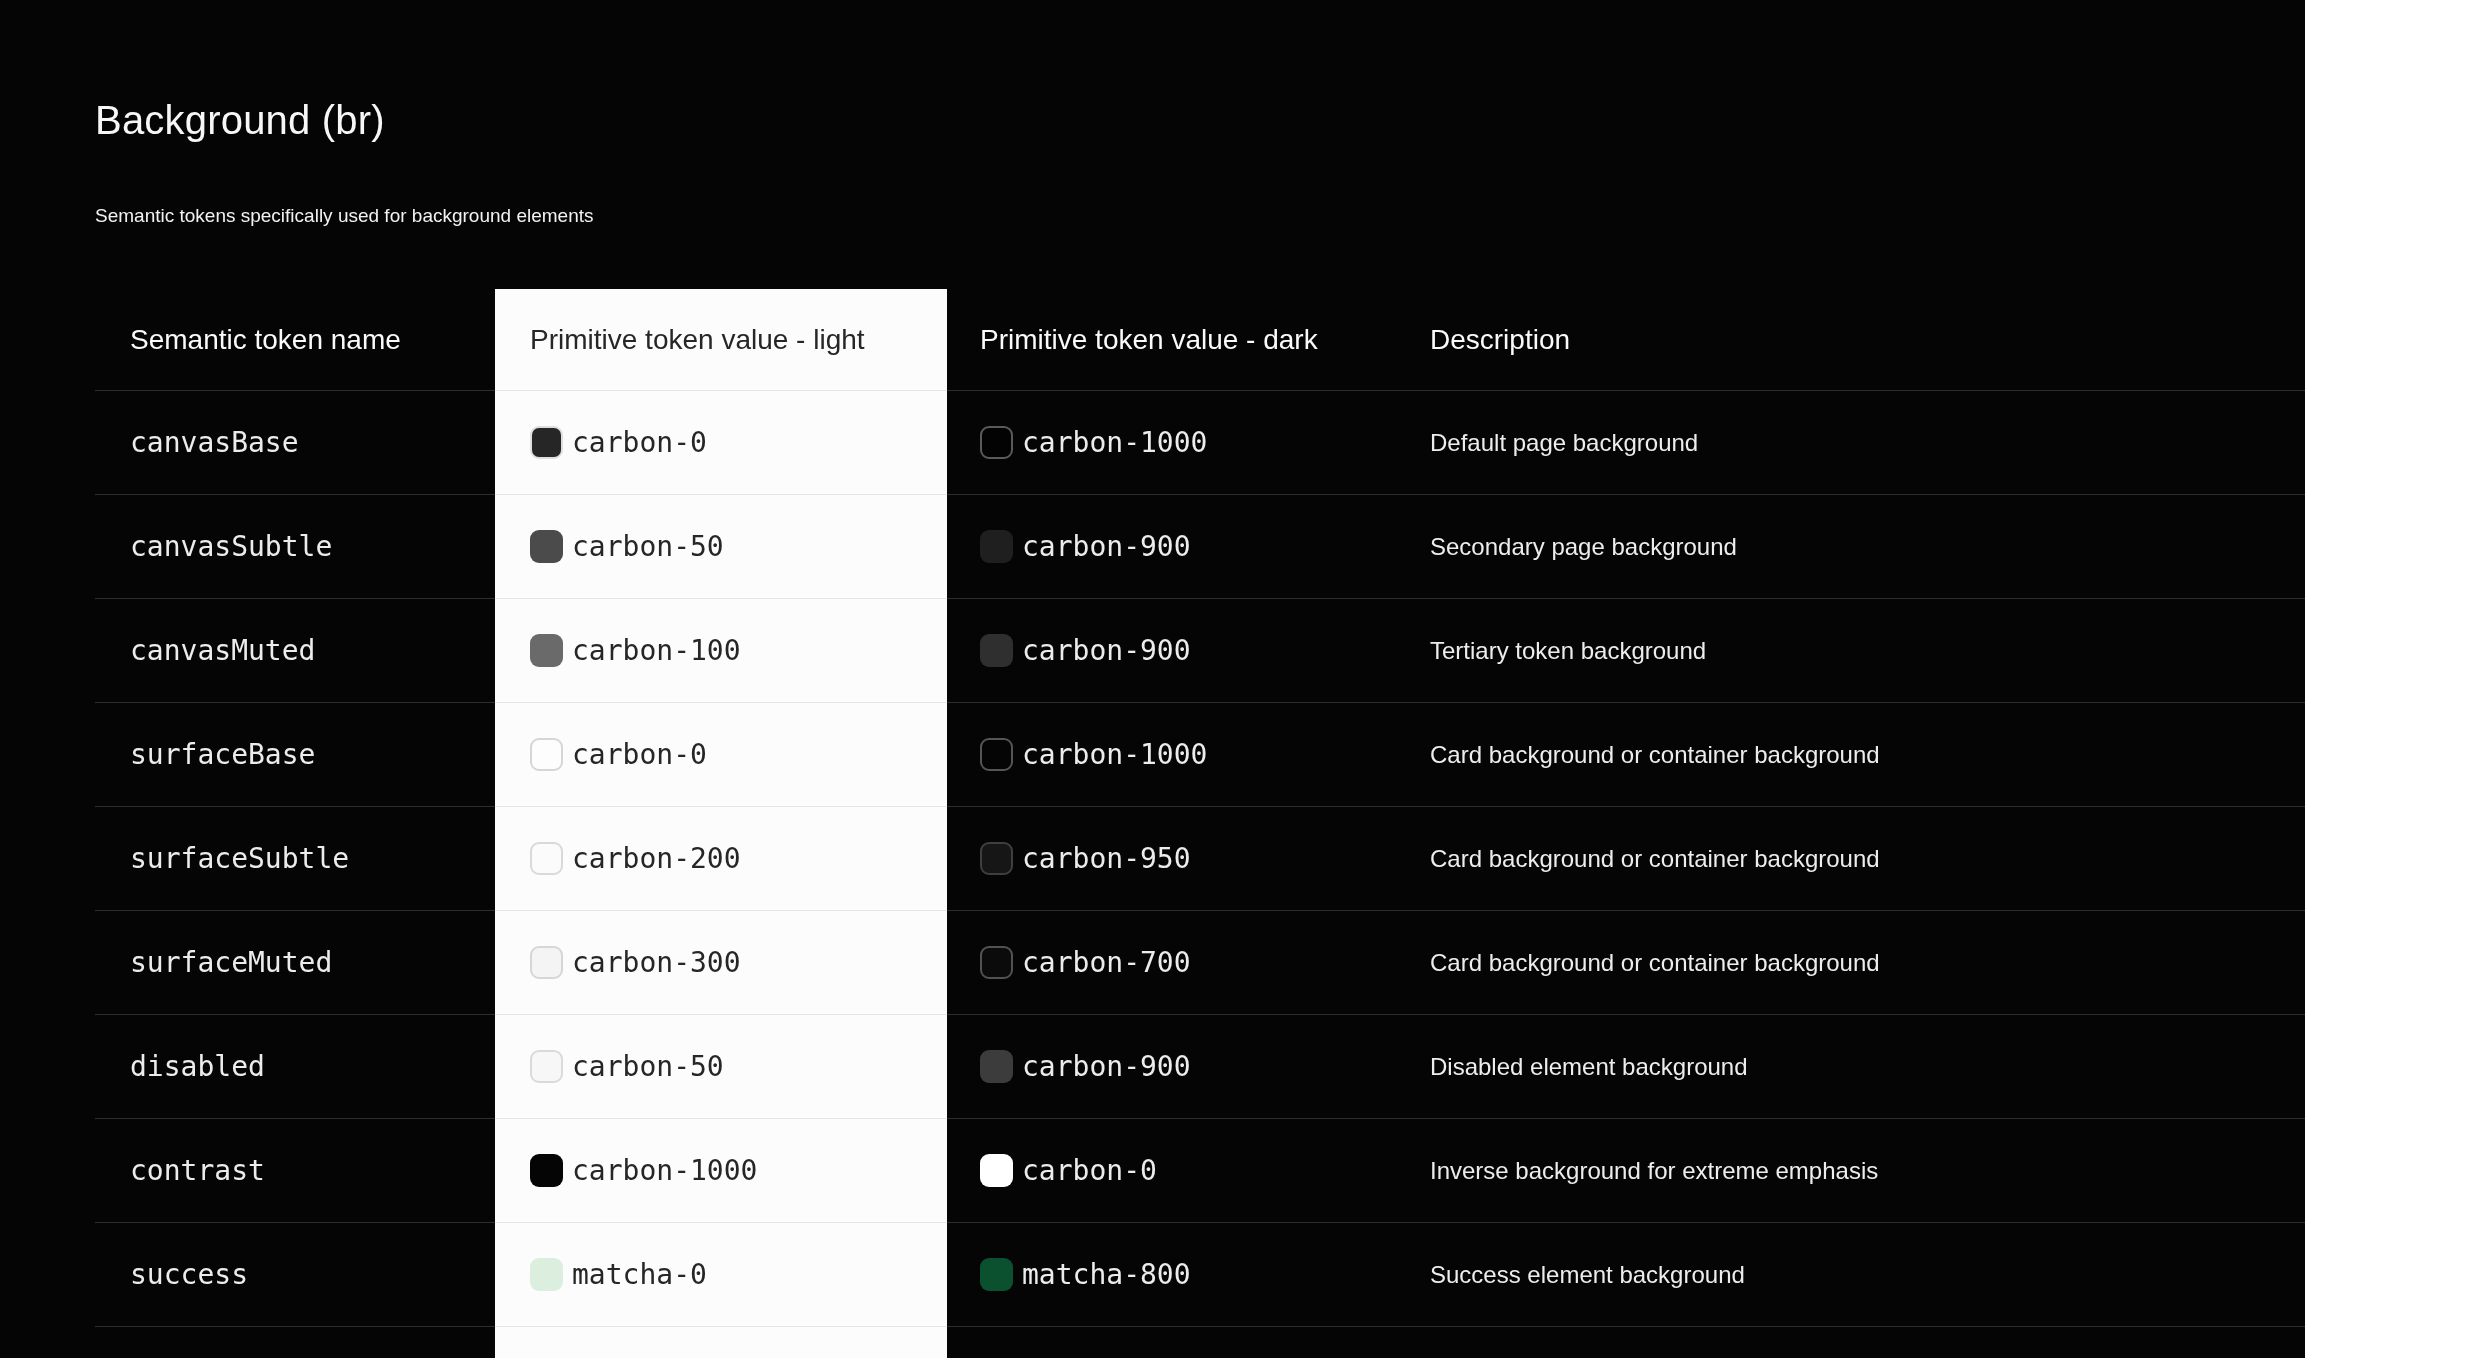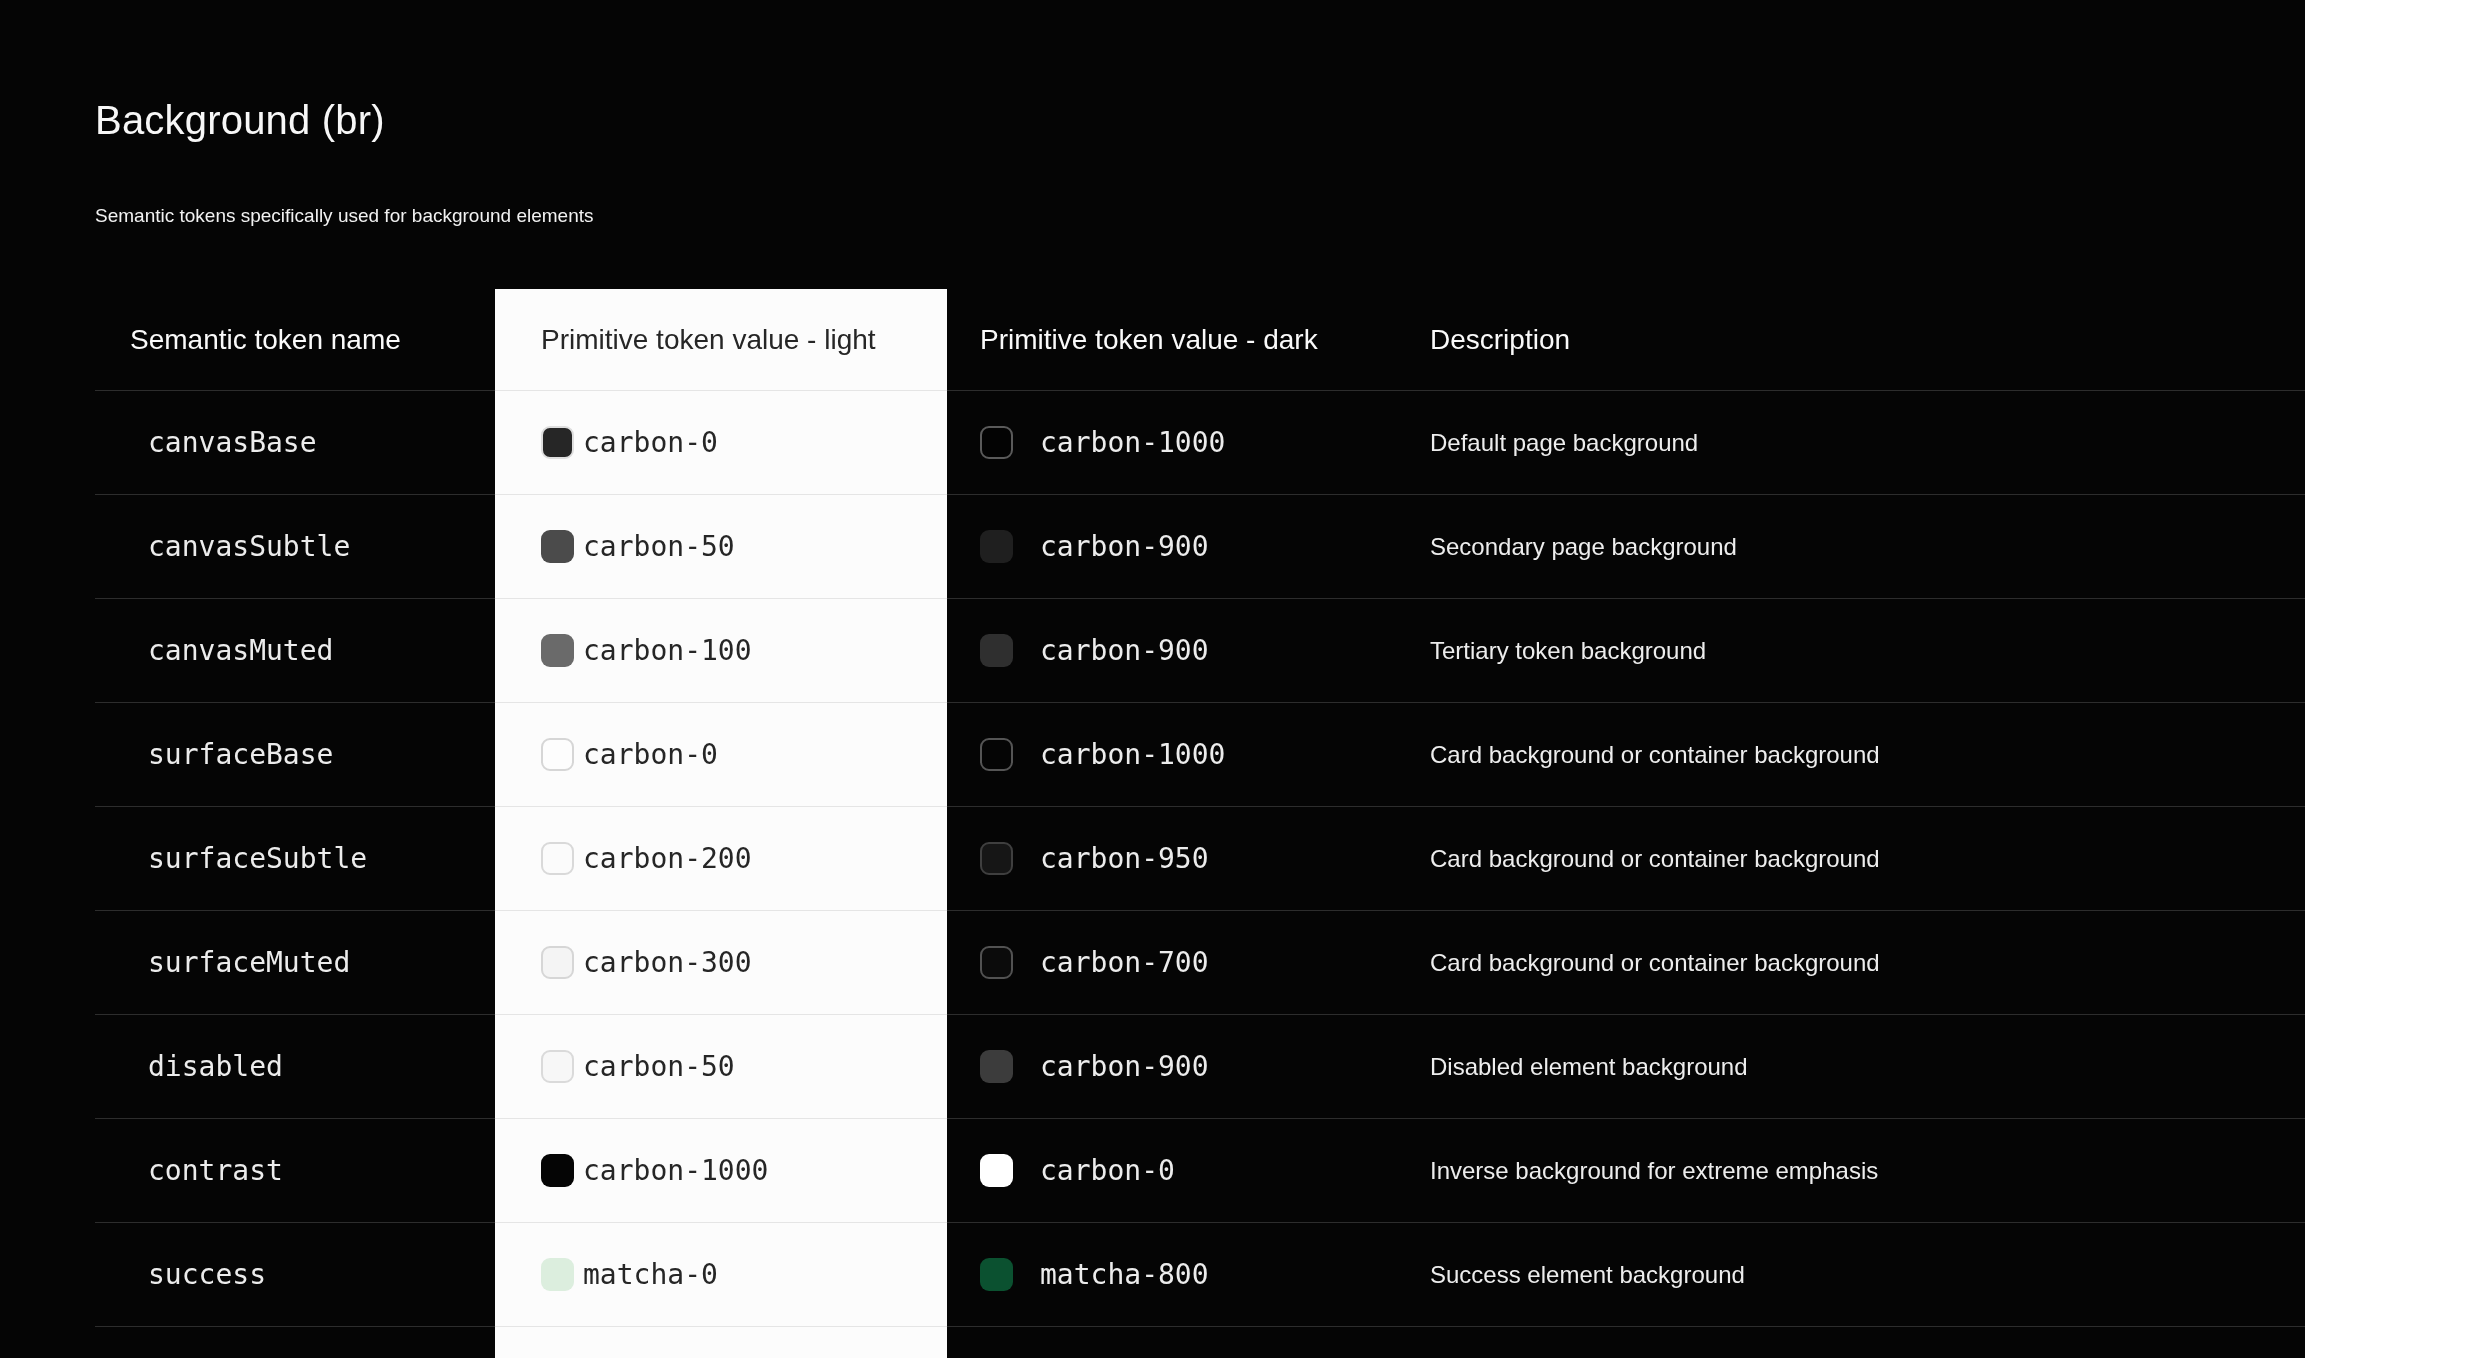--- a/index.html
+++ b/index.html
@@ -49,30 +49,30 @@
     white-space: nowrap;
   }
   .cell.light {
     background: var(--light-col-bg, #fcfcfc);
     border-bottom-color: var(--divider-light, #e5e5e5);
   }
   .header-row .cell { height: 102px; }
   .body-row .cell   { height: 104px; }
   .partial-row .cell { height: 31px; border-bottom: none; }
   .c1 { padding-left: 35px; }
-  .c2 { padding-left: 46px; }
+  .c2 { padding-left: 35px; }
   .c3 { padding-left: 33px; }
   .c4 { padding-left: 30px; }
   .header-label { font-size: 28px; font-weight: 400; color: #fafafa; }
   .cell.light .header-label { color: #262626; }
   .mono {
     font-family: "DejaVu Sans Mono", monospace;
     font-size: 28px;
   }
-  .on-dark { color: #ececec; margin-left: 18px; }
+  .on-dark { color: #ececec; }
   .on-light { color: #262626; }
   .desc { font-size: 24px; color: #ededed; }
   .swatch {
     width: 33px;
     height: 33px;
     border-radius: 9px;
     box-sizing: border-box;
     flex-shrink: 0;
     margin-right: 9px;
   }

